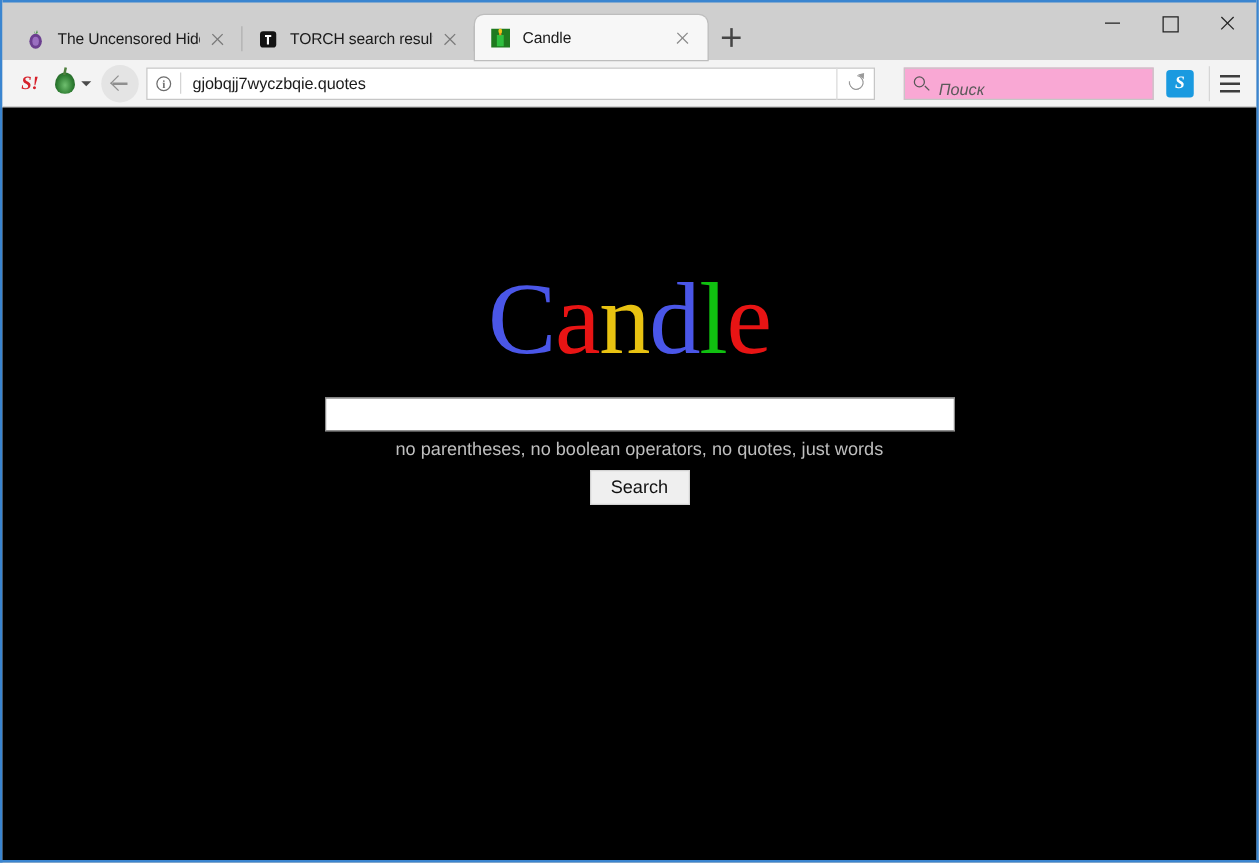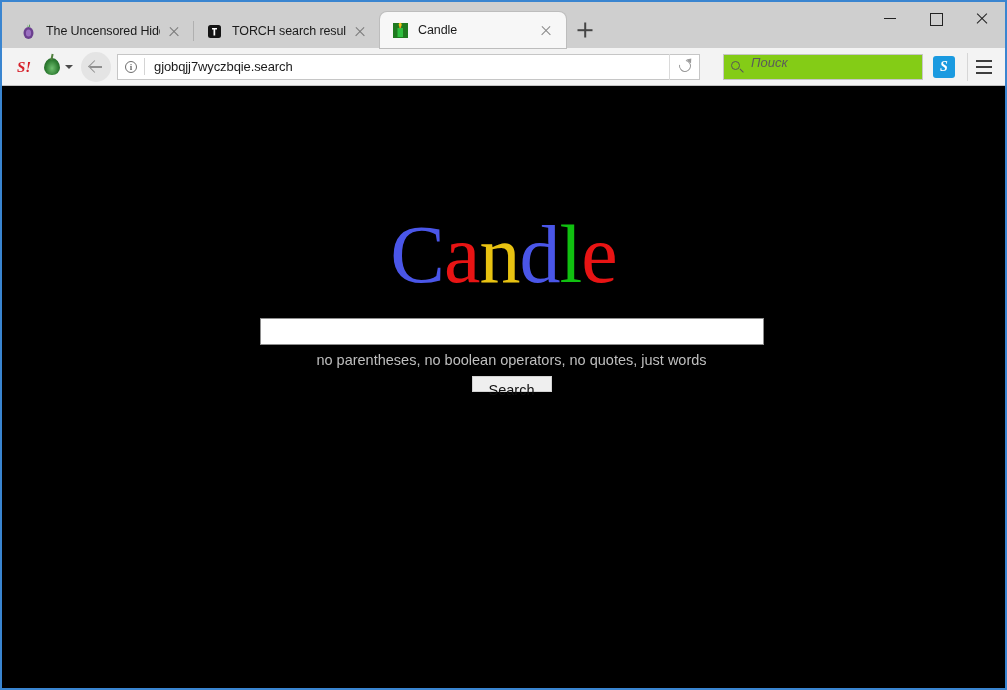--- a/index.html
+++ b/index.html
@@ -312,24 +312,24 @@
     border-right: 3.5px solid transparent;
     border-bottom: 4.5px solid #9a9a9a;
     transform: rotate(40deg);
   }
 
   
   #searchbar {
     flex: 0 0 200px;
     width: 200px;
     height: 26px;
-    background: #84cc16;
+    background: #f9a8d4;
     border: 1px solid #c6c6c6;
     display: flex;
-    align-items: flex-start;
+    align-items: flex-end;
     margin-left: 21px;
   }
   #search-magnifier {
     width: 24px; height: 24px;
     flex: 0 0 24px;
     position: relative;
   }
   #search-magnifier .lens {
     position: absolute;
     left: 7px; top: 6px;
@@ -429,21 +429,21 @@
     margin-top: 7px;
     font-size: 14.5px;
     color: #bfbfbf;
     font-family: "Liberation Sans", sans-serif;
   }
 
   #search-submit {
     margin-top: 8px;
     display: inline-block;
     width: 80px;
-    height: 16px;
+    height: 28px;
     background: #efefef;
     border: 1px solid #d2d2d2;
     font-size: 14.5px;
     color: #101010;
     line-height: 26px;
     font-family: "Liberation Sans", sans-serif;
   }
 </style>
 </head>
 <body>
@@ -519,21 +519,21 @@
 
     <div id="back-button">
       <span class="arr"></span>
     </div>
 
     <div id="urlbar">
       <span id="site-info-icon">
         <span class="circ">i</span>
       </span>
       <span id="urlbar-divider"></span>
-      <span id="url-text">gjobqjj7wyczbqie.search</span>
+      <span id="url-text">gjobqjj7wyczbqie.quotes</span>
       <span id="reload-button">
         <span class="ring"></span>
         <span class="tip"></span>
       </span>
     </div>
 
     <div id="searchbar">
       <span id="search-magnifier">
         <span class="lens"></span>
         <span class="handle"></span>

